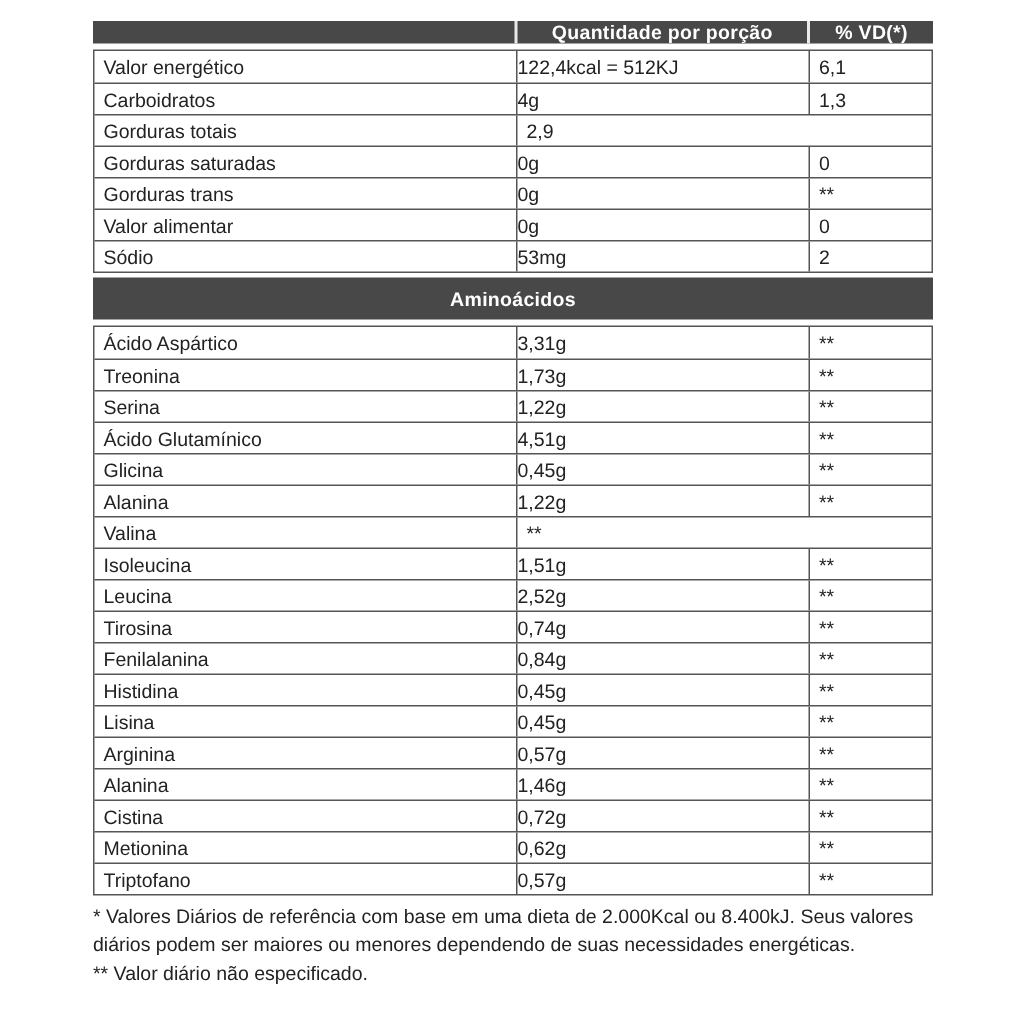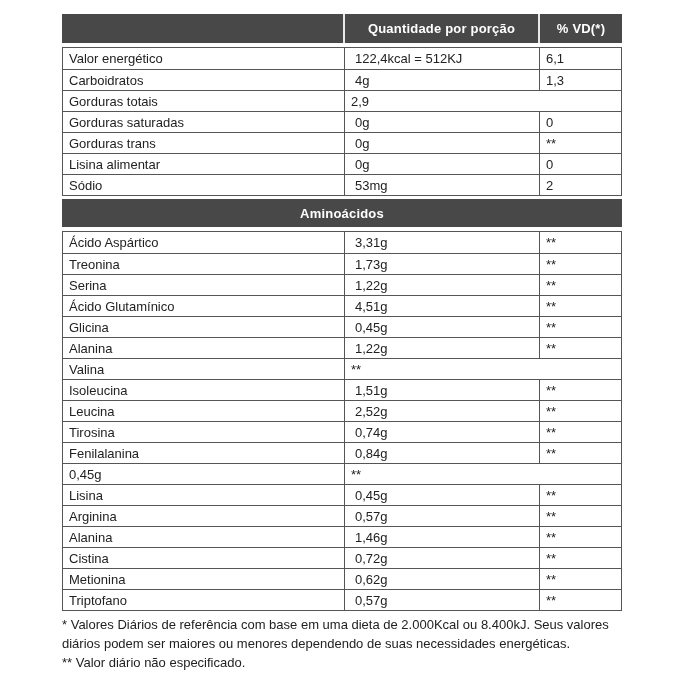--- a/index.html
+++ b/index.html
@@ -21,21 +21,21 @@
     position:absolute;
     left:62px;
     top:14px;
     width:560px;
   }
   
   .header-bar{
     display:grid;
     grid-template-columns:281px 195px 1fr;
     background:var(--header-bg);
-    height:29px;
+    height:15px;
     margin-bottom:4px;
   }
   .header-cell{
     color:var(--header-text);
     font-size:13px;
     font-weight:bold;
     display:flex;
     align-items:center;
     justify-content:center;
     letter-spacing:.2px;
@@ -58,21 +58,21 @@
   .cell{
     font-size:13px;
     display:flex;
     align-items:center;
     padding-left:6px;
     overflow:hidden;
     white-space:nowrap;
   }
   .cell + .cell{
     border-left:1px solid var(--border);
-    padding-left:10px;
+    padding-left:0;
   }
   .cell.vd{padding-left:6px;}
   
   .section-bar{
     background:var(--header-bg);
     color:var(--header-text);
     height:28px;
     margin:3px 0 4px 0;
     display:flex;
     align-items:center;
@@ -123,21 +123,21 @@
         <div class="cell">Gorduras saturadas</div>
         <div class="cell">0g</div>
         <div class="cell vd">0</div>
       </div>
       <div class="row">
         <div class="cell">Gorduras trans</div>
         <div class="cell">0g</div>
         <div class="cell vd">**</div>
       </div>
       <div class="row">
-        <div class="cell">Lisina alimentar</div>
+        <div class="cell">Valor alimentar</div>
         <div class="cell">0g</div>
         <div class="cell vd">0</div>
       </div>
       <div class="row">
         <div class="cell">Sódio</div>
         <div class="cell">53mg</div>
         <div class="cell vd">2</div>
       </div>
     </div>
 
@@ -193,20 +193,21 @@
         <div class="cell">Tirosina</div>
         <div class="cell">0,74g</div>
         <div class="cell vd">**</div>
       </div>
       <div class="row">
         <div class="cell">Fenilalanina</div>
         <div class="cell">0,84g</div>
         <div class="cell vd">**</div>
       </div>
       <div class="row">
+        <div class="cell">Histidina</div>
         <div class="cell">0,45g</div>
         <div class="cell vd">**</div>
       </div>
       <div class="row">
         <div class="cell">Lisina</div>
         <div class="cell">0,45g</div>
         <div class="cell vd">**</div>
       </div>
       <div class="row">
         <div class="cell">Arginina</div>

